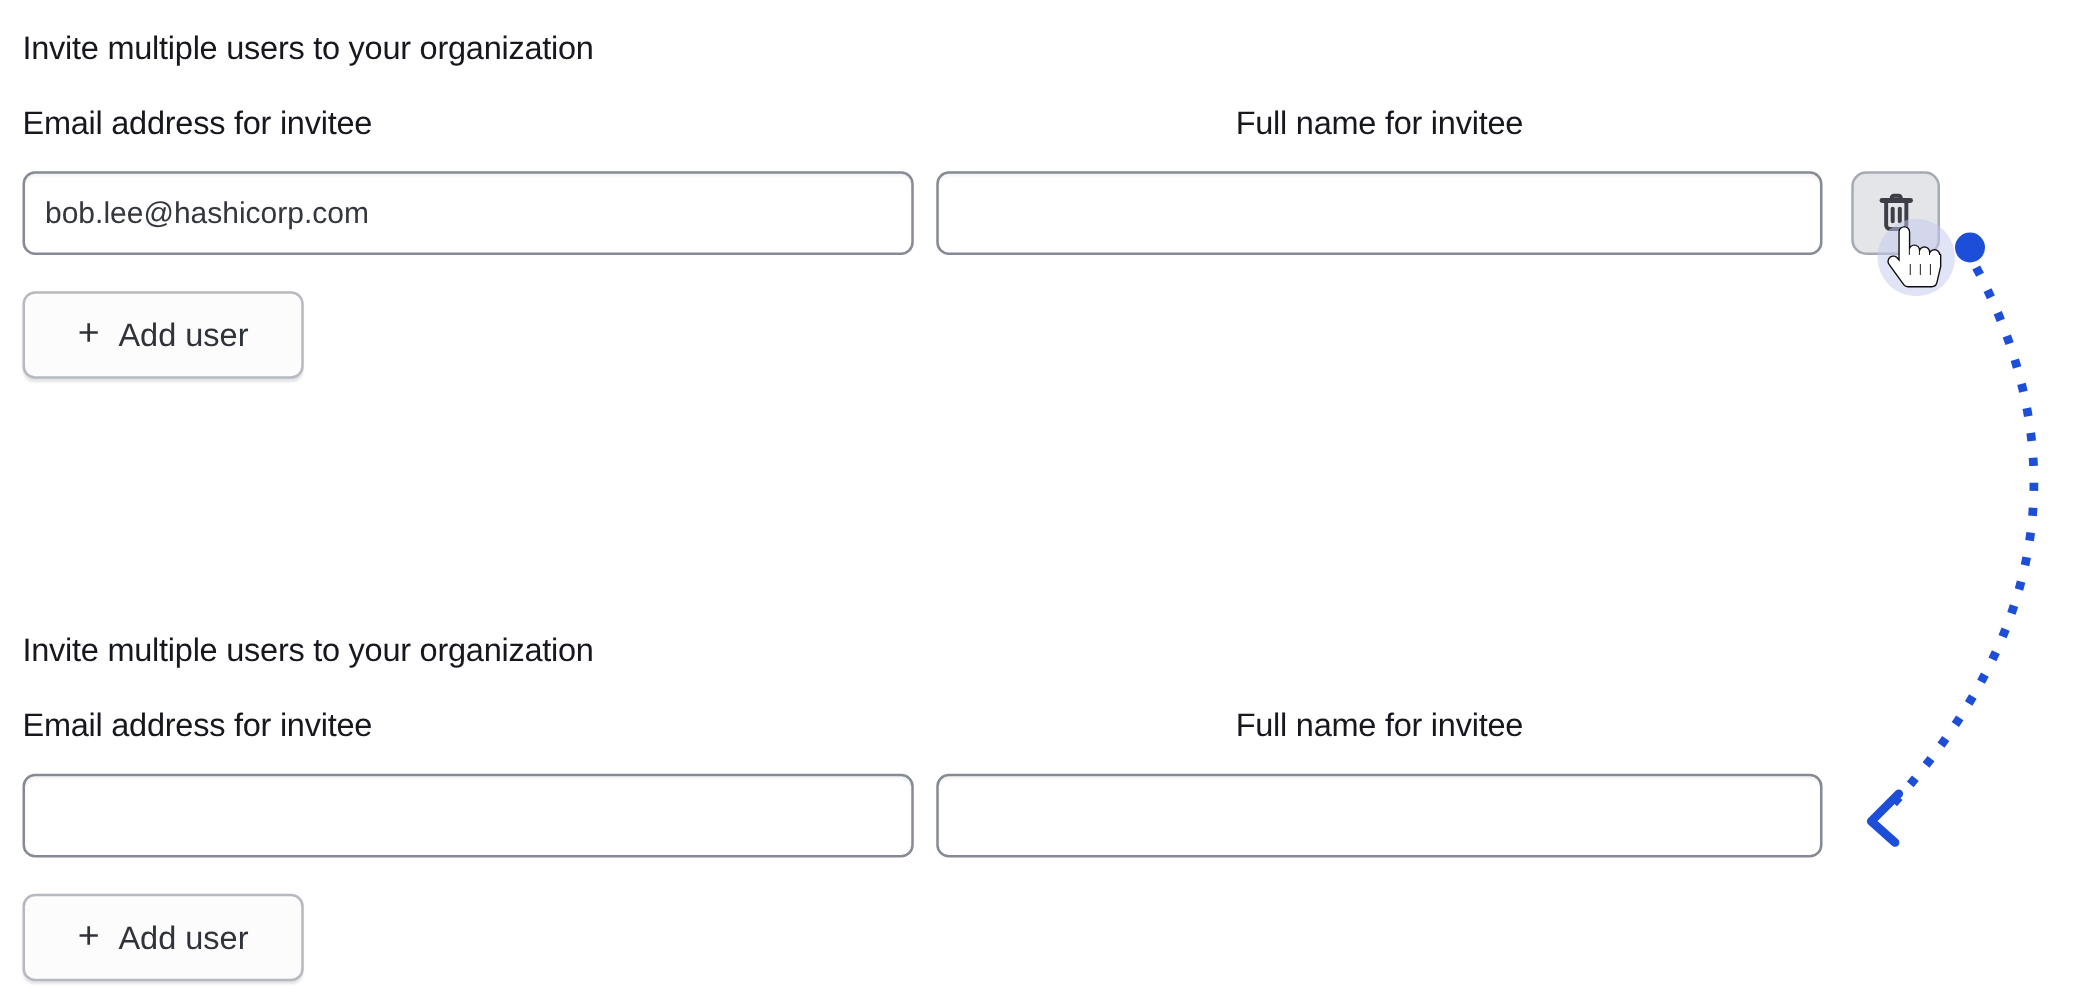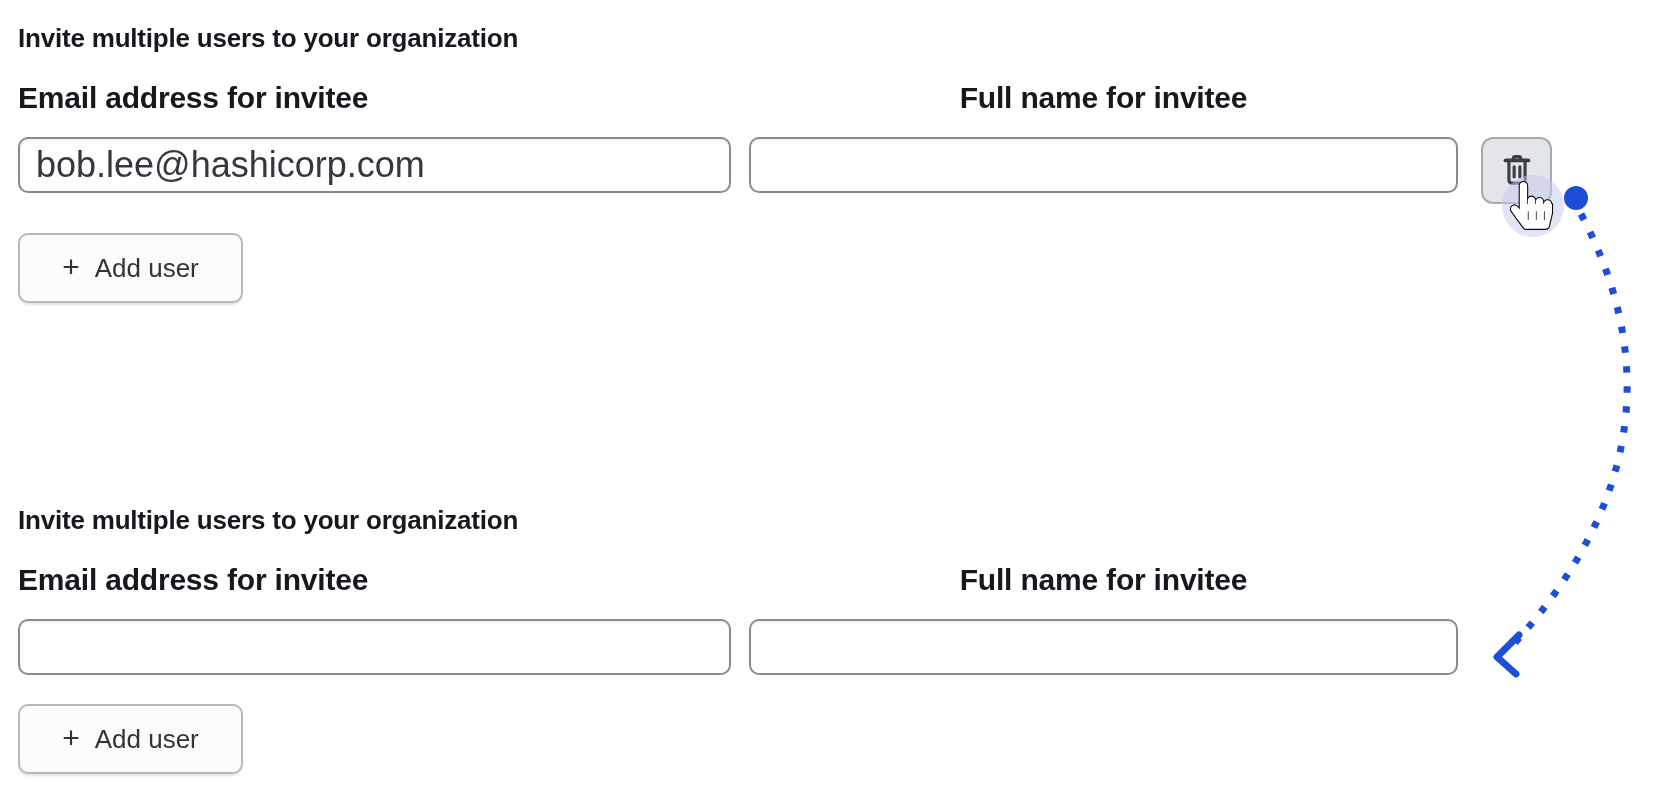--- a/index.html
+++ b/index.html
@@ -12,34 +12,34 @@
   *{box-sizing:border-box;}
   html,body{margin:0;padding:0;}
   body{
     width:1672px;height:800px;position:relative;overflow:hidden;
     background:#ffffff;
     font-family:"Liberation Sans","DejaVu Sans",sans-serif;
     color:var(--text);
   }
   .page{padding:25px 0 0 18px;}
   .section-heading{
-    font-size:26px;font-weight:700;line-height:26px;margin:0 0 34px 0;
+    font-size:26px;font-weight:400;line-height:26px;margin:0 0 34px 0;
     letter-spacing:-0.2px;
   }
   .labels-row{display:flex;margin-bottom:26px;}
   .field-label{
-    font-size:30px;font-weight:700;line-height:26px;letter-spacing:-0.2px;
+    font-size:26px;font-weight:400;line-height:26px;letter-spacing:-0.2px;
   }
   .label-col-1{width:713px;margin-right:18px;}
   .label-col-2{width:709px;text-align:center;}
   .inputs-row{display:flex;align-items:flex-start;margin-bottom:29px;}
   .text-input{
-    width:713px;height:56px;border:2px solid var(--input-border);
+    width:713px;height:67px;border:2px solid var(--input-border);
     border-radius:10px;background:#fff;padding:1px 16px;
-    font-family:inherit;font-size:36px;color:#34373e;outline:none;
+    font-family:inherit;font-size:24px;color:#34373e;outline:none;
     box-shadow:inset 0 2px 2px rgba(20,22,28,0.05);
   }
   .text-input.name{width:709px;margin-left:18px;}
   .delete-btn{
     width:71px;height:67px;margin-left:23px;border:2px solid #a6aab2;
     border-radius:12px;background:var(--muted-bg);
     display:flex;align-items:center;justify-content:center;
     padding:0;cursor:pointer;
   }
   .add-user-btn{

